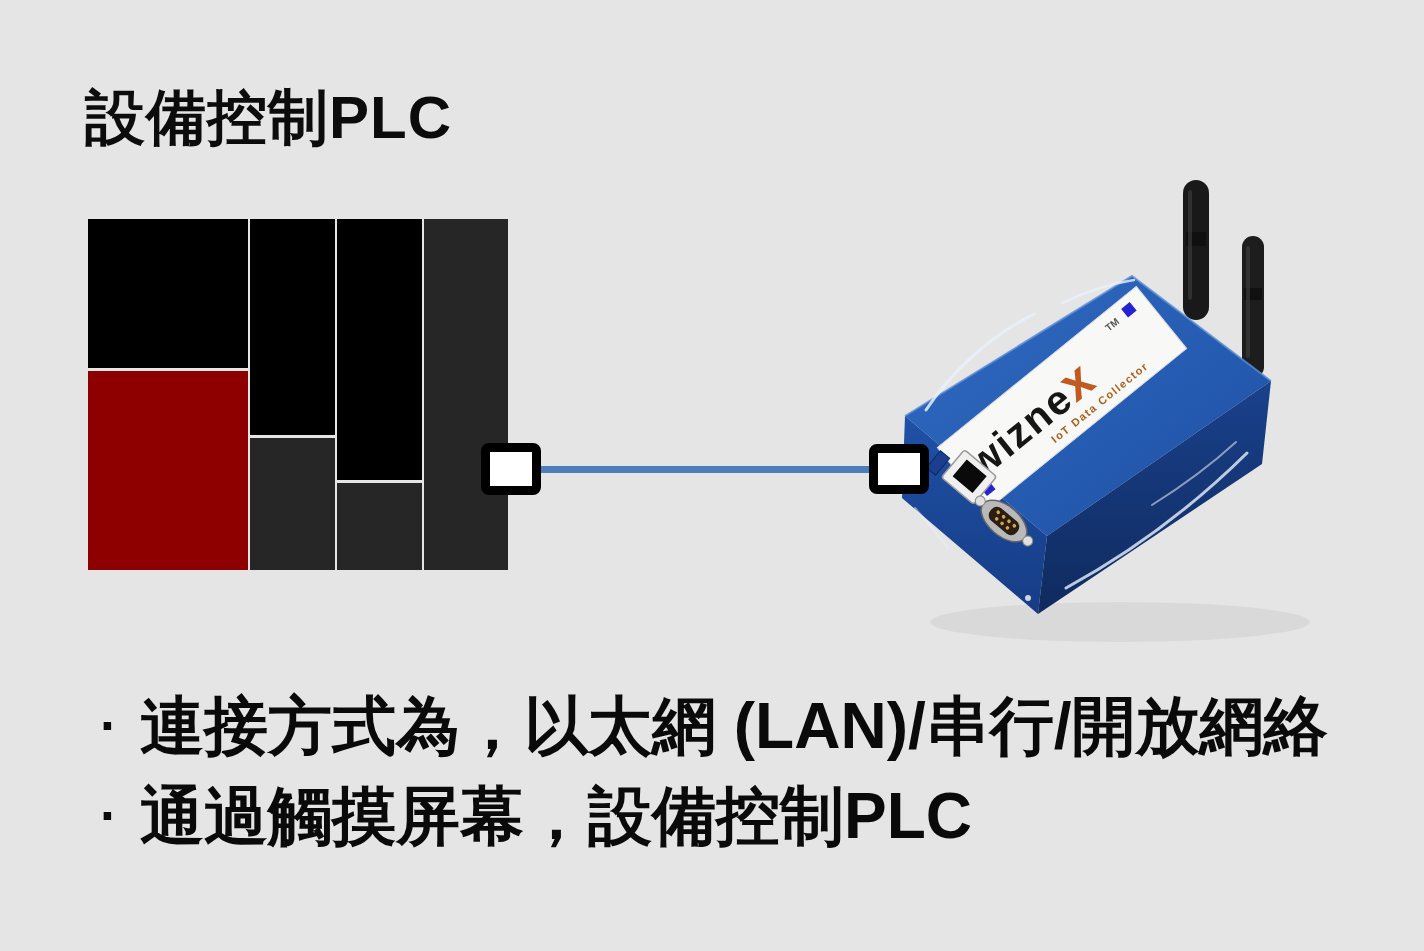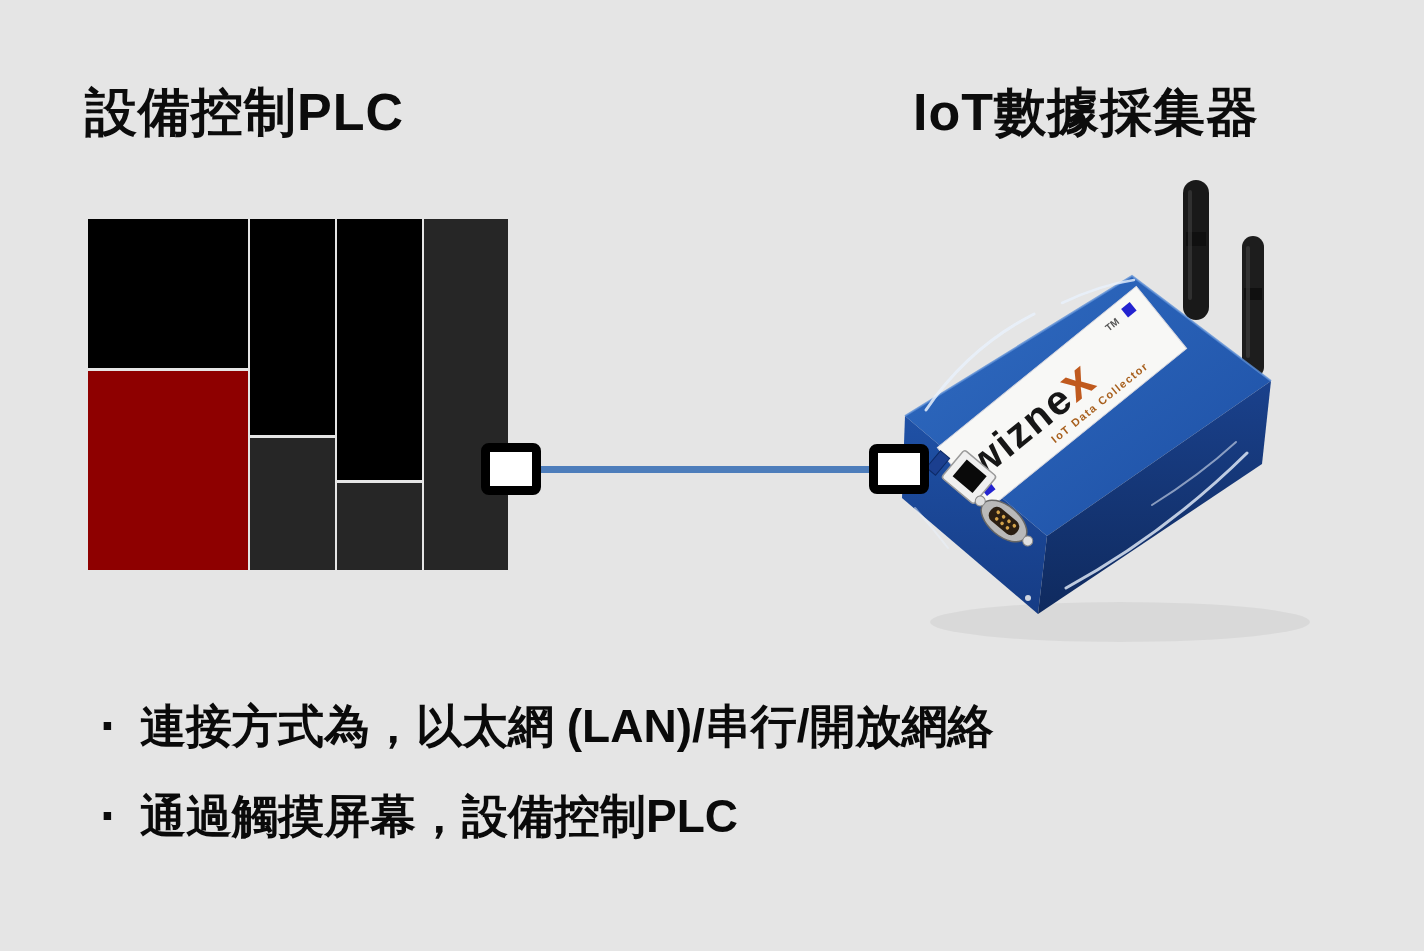--- a/index.html
+++ b/index.html
@@ -1,19 +1,19 @@
 <!DOCTYPE html>
 <html><head>
 <meta charset="utf-8">
 <style>
   html,body{margin:0;padding:0;}
   body{font-family:"Liberation Sans",sans-serif;}
   .stage{position:relative;width:1424px;height:951px;background:#e5e5e5;overflow:hidden;}
 
-  .title{position:absolute;top:78px;font-size:52px;font-weight:700;color:#0c0c0c;letter-spacing:1px;white-space:nowrap;}
+  .title{position:absolute;top:78px;font-size:60px;font-weight:700;color:#0c0c0c;letter-spacing:1px;white-space:nowrap;}
   .title-left{left:85px;}
   .title-right{left:913px;}
 
   
   .plc{position:absolute;left:88px;top:219px;width:420px;height:351px;}
   .plc .blk{position:absolute;}
   .c-black{background:#000000;}
   .c-red{background:#8e0000;}
   .c-gray{background:#262626;}
 
@@ -22,29 +22,28 @@
   .connector{position:absolute;background:#ffffff;border:9px solid #000000;border-radius:8px;z-index:4;}
   .connector-left{left:481px;top:443px;width:42px;height:34px;}
   .connector-right{left:869px;top:444px;width:42px;height:32px;}
 
   .device-svg{position:absolute;left:0;top:0;z-index:2;}
 
   
   .bullets{position:absolute;left:100px;top:688px;width:1300px;color:#0a0a0a;}
   .bullet-row{display:flex;align-items:flex-start;margin-bottom:14px;}
   .bullet-marker{font-size:53px;font-weight:700;line-height:76px;width:40px;flex:0 0 40px;}
-  .bullet-text{font-size:46px;font-weight:700;line-height:76px;white-space:nowrap;}
+  .bullet-text{font-size:64px;font-weight:700;line-height:76px;white-space:nowrap;}
 </style>
 </head>
 <body>
 
 <div class="stage">
 
   <div class="title title-left">設備控制PLC</div>
-  <div class="title title-right">IoT數據採集器</div>
 
   <div class="plc">
     <div class="blk c-black" style="left:0;top:0;width:160px;height:149px;"></div>
     <div class="blk c-red" style="left:0;top:152px;width:160px;height:199px;"></div>
     <div class="blk c-black" style="left:162px;top:0;width:85px;height:216px;"></div>
     <div class="blk c-gray" style="left:162px;top:219px;width:85px;height:132px;"></div>
     <div class="blk c-black" style="left:249px;top:0;width:85px;height:261px;"></div>
     <div class="blk c-gray" style="left:249px;top:264px;width:85px;height:87px;"></div>
     <div class="blk c-gray" style="left:336px;top:0;width:84px;height:351px;"></div>
   </div>

